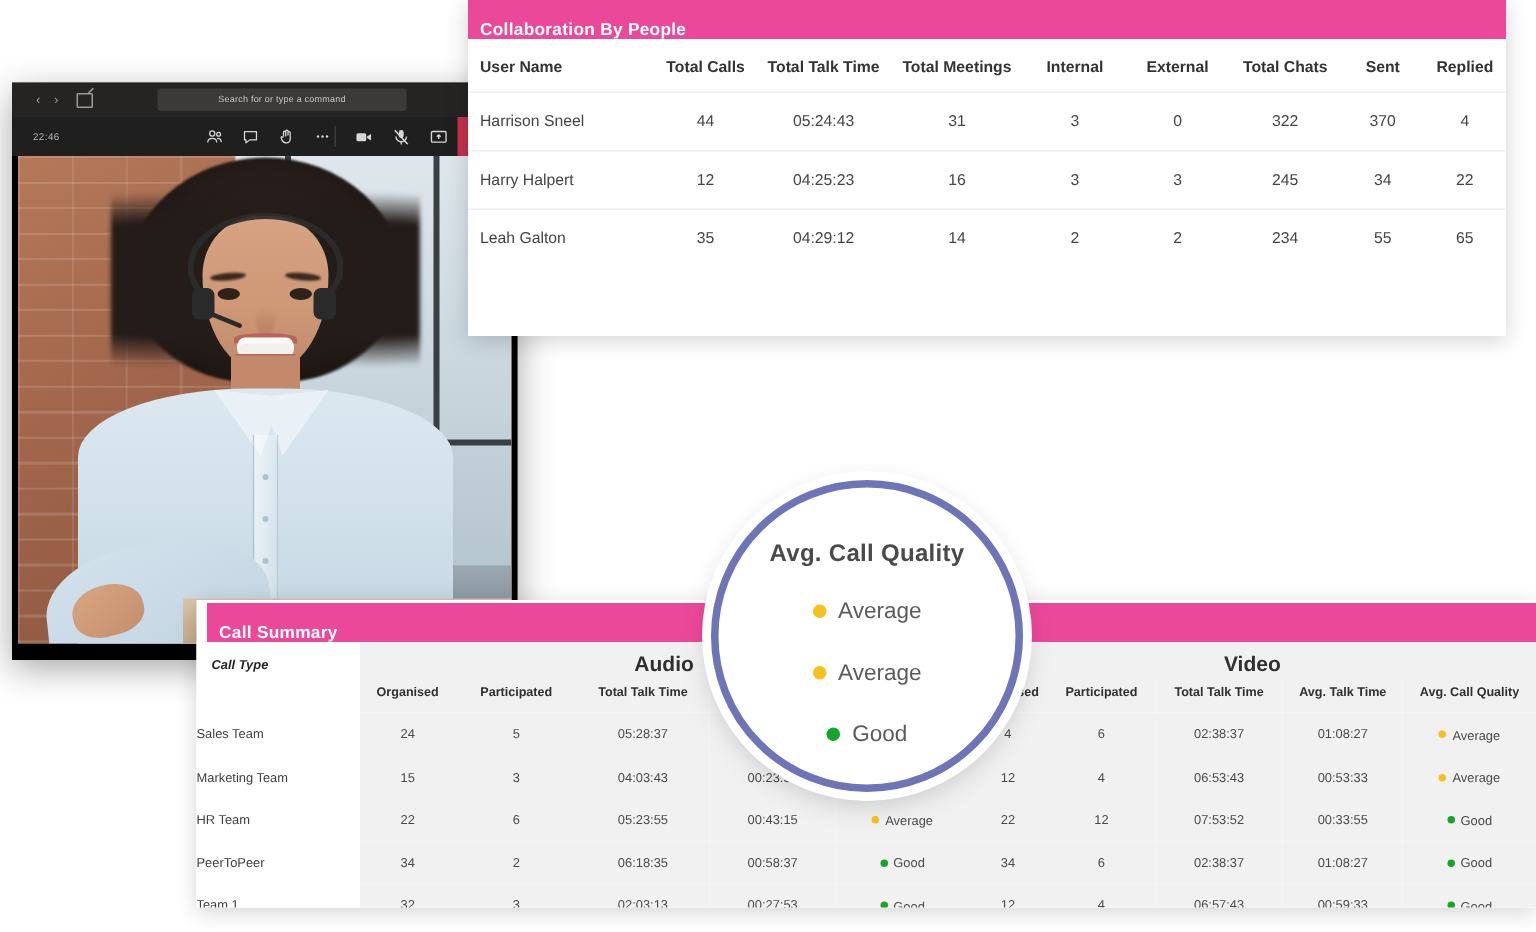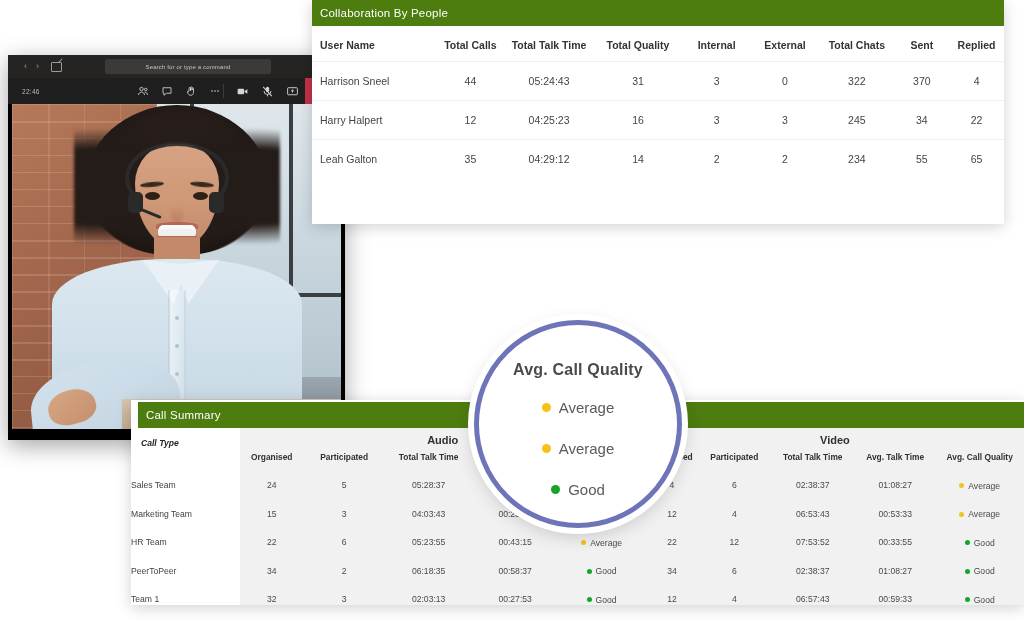--- a/index.html
+++ b/index.html
@@ -205,22 +205,22 @@
   .p-desk{
     position:absolute;left:110px;bottom:0;width:219px;height:30px;
     background:linear-gradient(180deg,#d9c6ad,#c3ab8f);
   }
 
   
   .panel{
     position:absolute;background:#fff;box-shadow:0 3px 14px rgba(0,0,0,.18);
   }
   .panel-header{
-    background:#4d7c0f;color:#fff;font-weight:normal;letter-spacing:.2px;
-    display:flex;align-items:center;
+    background:#ec4899;color:#fff;font-weight:bold;letter-spacing:.2px;
+    display:flex;align-items:flex-end;
   }
 
   
   #collab-panel{left:312px;top:0;width:692px;height:224px;z-index:20;}
   #collab-panel .panel-header{height:26px;padding-left:8px;font-size:11.5px;}
   .collab-table{
     width:100%;border-collapse:collapse;table-layout:fixed;
     font-size:10.5px;color:#3b3b3b;
   }
   .collab-table th{
@@ -243,21 +243,21 @@
     left:131px;top:400px;width:893px;height:205px;z-index:15;background:#fff;
   }
   #callsum-panel .panel-header{
     position:absolute;left:7px;top:2px;right:0;height:26px;padding-left:8px;font-size:11.5px;
   }
   .cs-body{position:absolute;left:0;top:28px;right:0;bottom:0;background:#fff;overflow:hidden;}
   .cs-table{
     width:100%;border-collapse:collapse;table-layout:fixed;font-size:8.6px;color:#3f3f3f;
   }
   .cs-table .grp{
-    text-align:center;font-weight:bold;font-size:11px;color:#303030;padding:6px 0 2px 0;
+    text-align:center;font-weight:bold;font-size:14px;color:#303030;padding:6px 0 2px 0;
   }
   .cs-table .colhead{
     text-align:center;font-weight:bold;font-size:8.4px;color:#303030;padding:4px 0 9px 0;
   }
   .cs-table td{
     text-align:center;padding:9px 0;color:#4a4a4a;font-size:8.6px;
   }
   .cs-table .calltype-head{
     text-align:left;font-weight:bold;font-size:8.6px;color:#262626;
     padding-left:10px;vertical-align:top;padding-top:10px;font-style:italic;
@@ -418,21 +418,21 @@
   <div class="panel" id="collab-panel">
     <div class="panel-header">
       <span>Collaboration By People</span>
     </div>
     <table class="collab-table">
       <thead>
         <tr>
           <th style="width:17%">User Name</th>
           <th style="width:10%">Total Calls</th>
           <th style="width:13%">Total Talk Time</th>
-          <th style="width:13%">Total Quality</th>
+          <th style="width:13%">Total Meetings</th>
           <th style="width:10%">Internal</th>
           <th style="width:10%">External</th>
           <th style="width:11%">Total Chats</th>
           <th style="width:8%">Sent</th>
           <th style="width:8%">Replied</th>
         </tr>
       </thead>
       <tbody>
         <tr>
           <td>Harrison Sneel</td>

